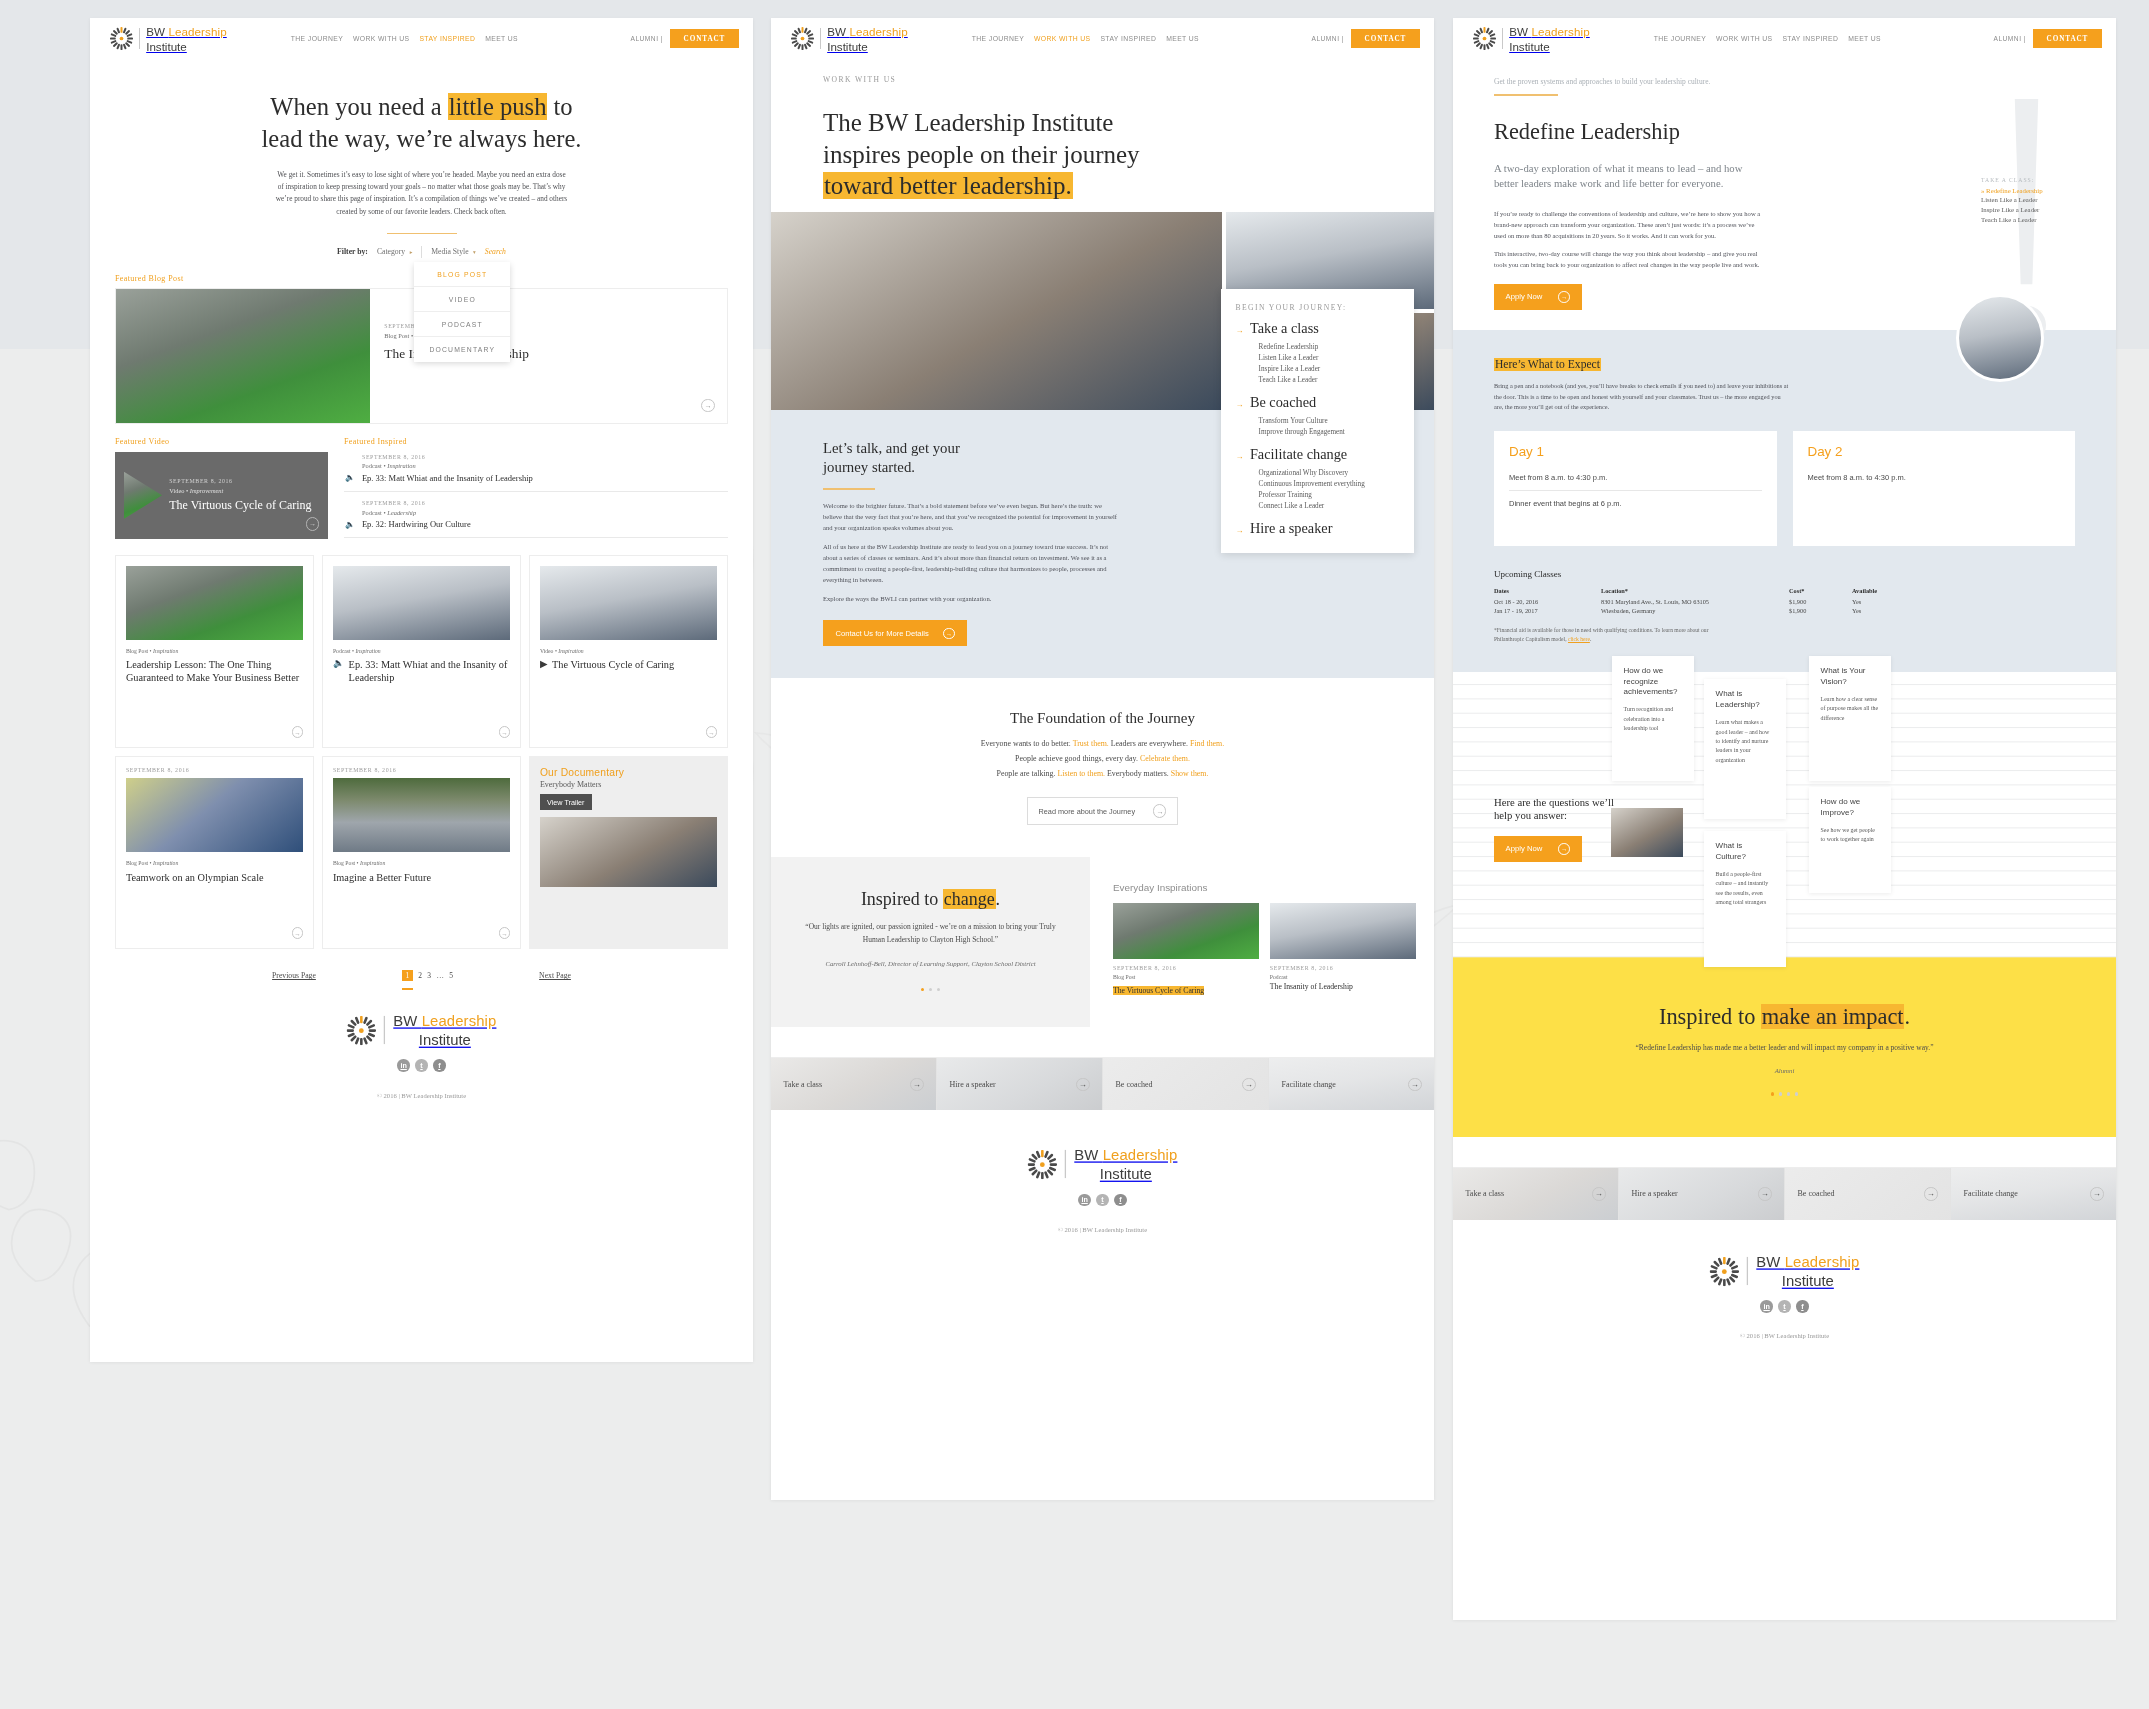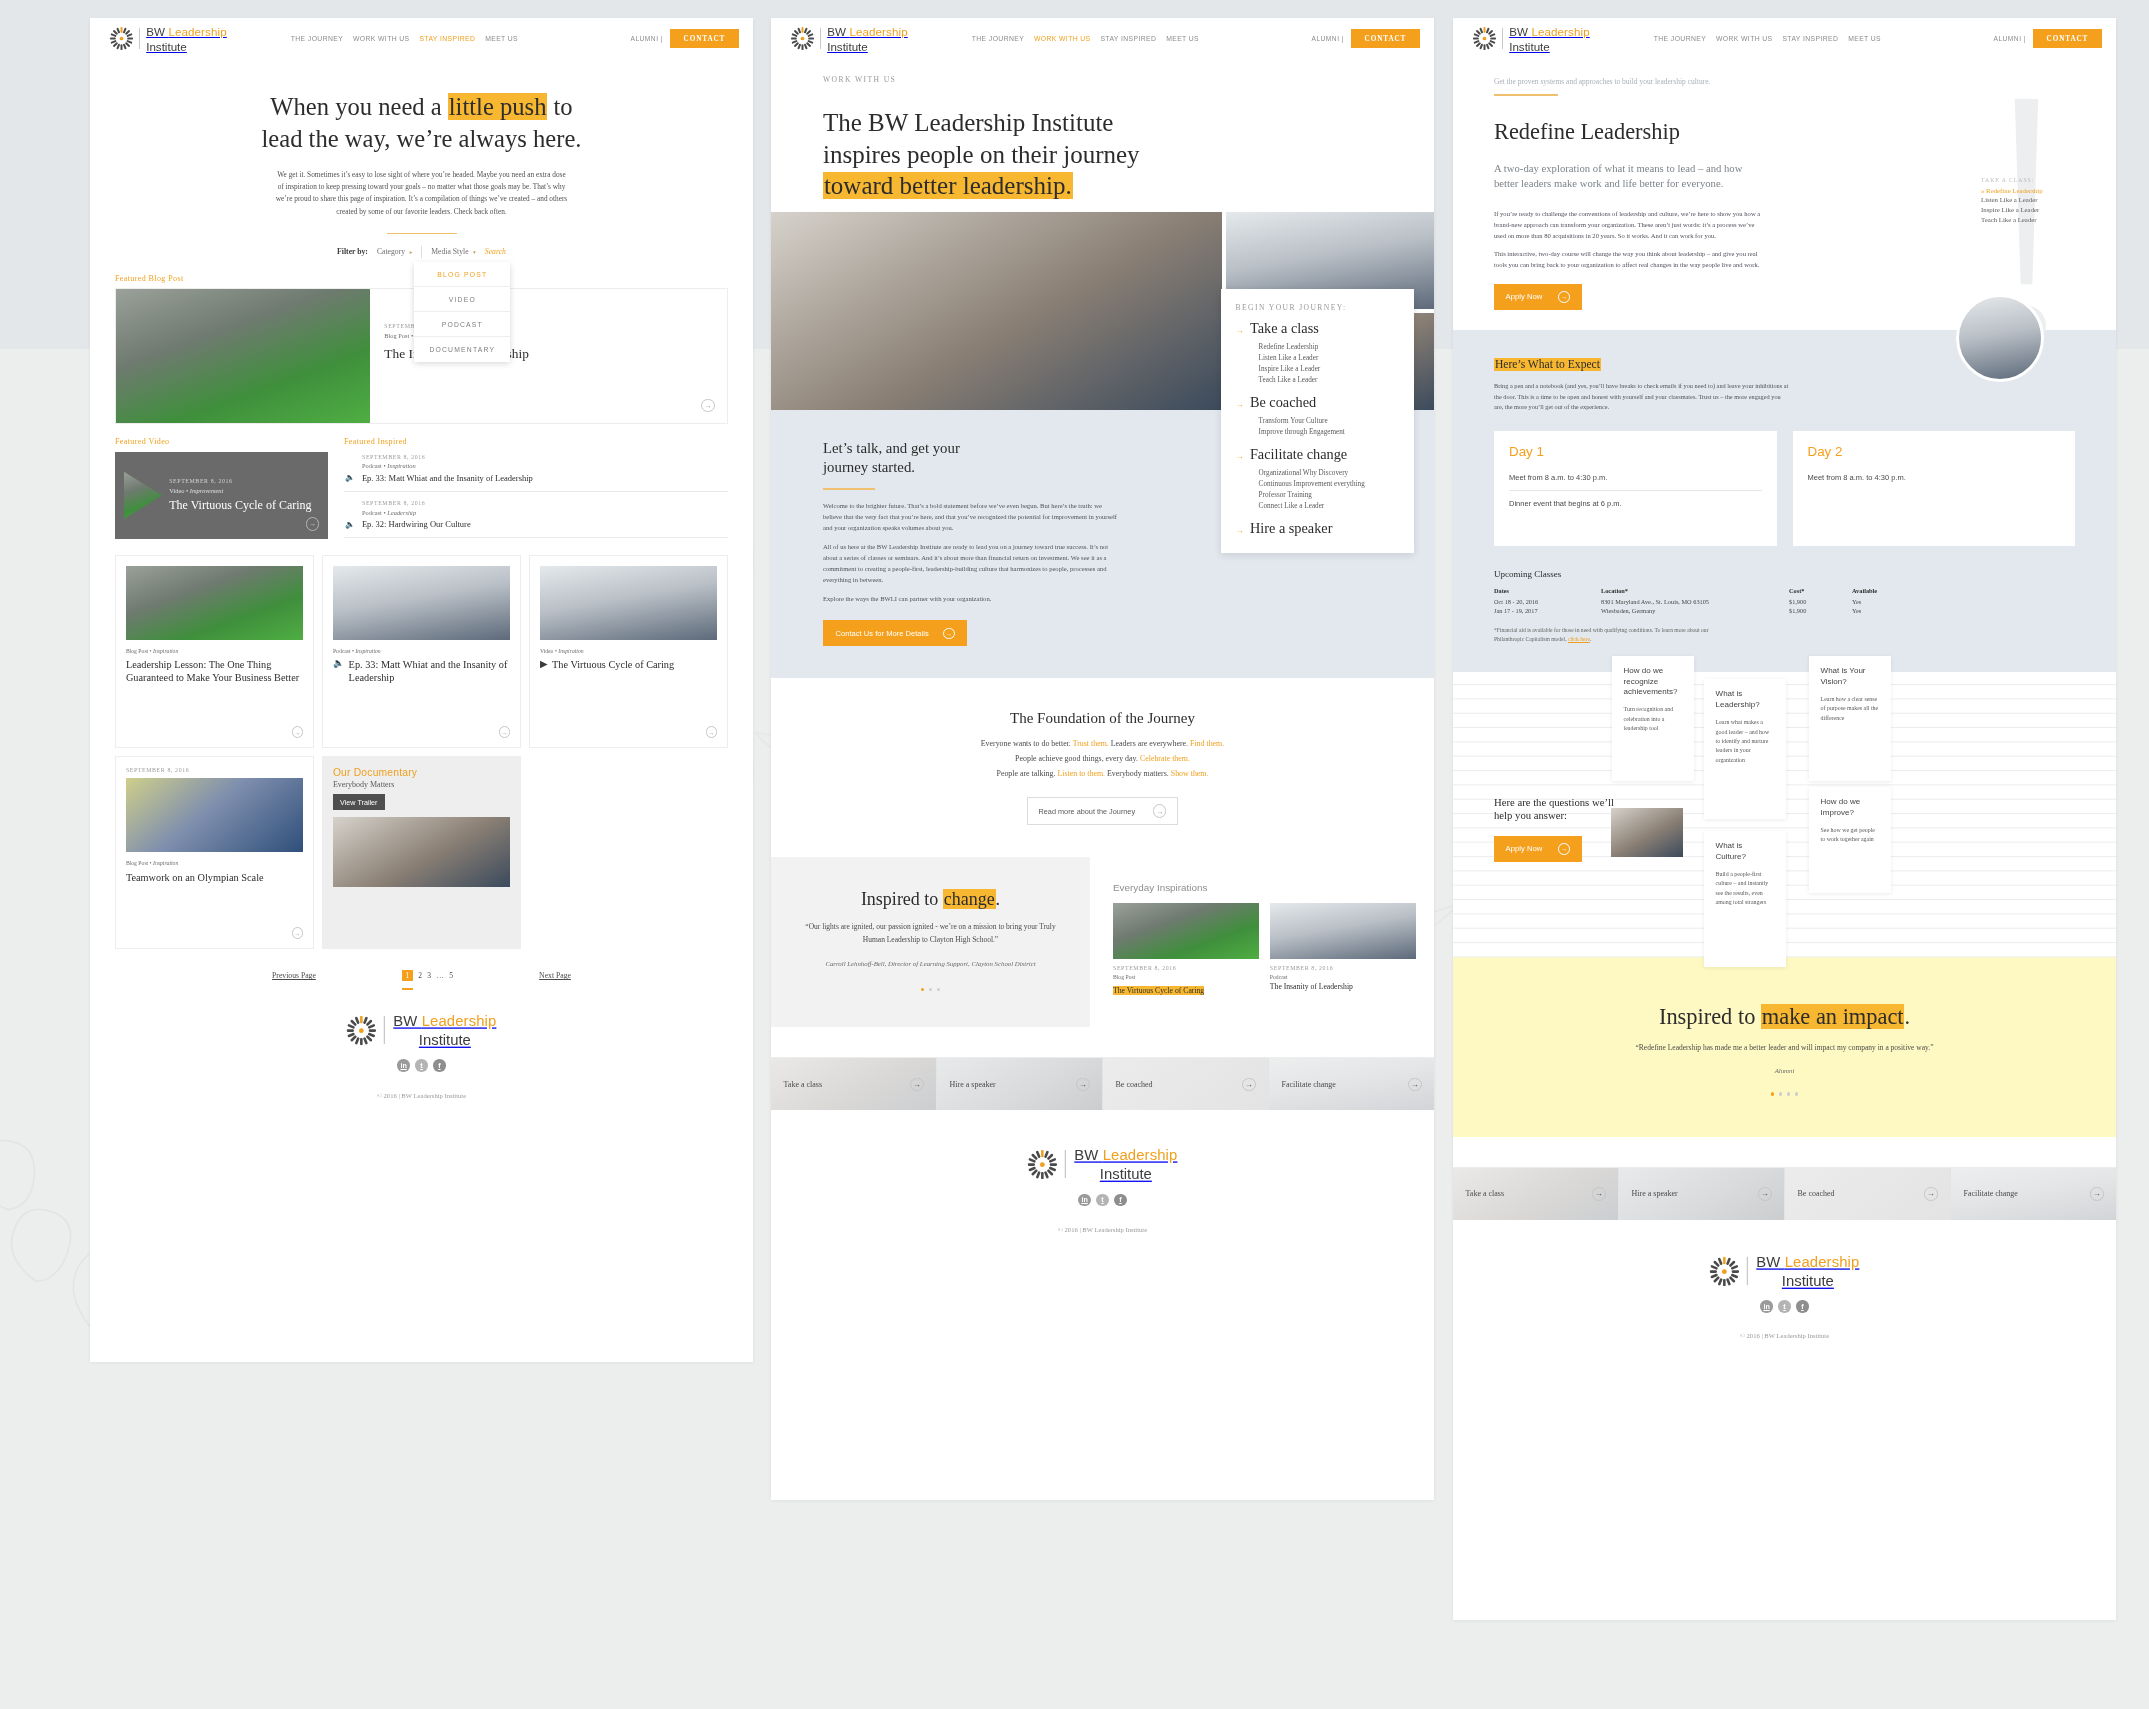--- a/index.html
+++ b/index.html
@@ -341,21 +341,21 @@
   .p3-questions { position: relative; padding: 25px 41px 9px; min-height: 269px; }
   .lined { position: absolute; inset: 0; z-index: 0; }
   .q-left { position: relative; z-index: 2; width: 134px; padding-top: 99px; }
   .q-left h3 { font-size: 10.7px; line-height: 1.3; color: #2c2c2c; font-weight: normal; }
   .q-left .apply-btn { margin-top: 12.5px; }
   .qcard { position: absolute; background: #fff; box-shadow: 0 0.9px 4.5px rgba(0,0,0,.08); padding: 10.7px 11.6px; }
   .qcard h5 { font-family: "Liberation Sans", sans-serif; font-size: 8px; line-height: 1.3; color: #444; font-weight: normal; }
   .qcard p { font-size: 5.9px; line-height: 1.6; color: #5a5a5a; margin-top: 8px; }
   .q-photo { position: absolute; z-index: 4; width: 72px; height: 49px; }
 
-  .p3-quote { text-align: center; padding: 47px 0 0; background: #fef9c3; margin-top: 16px; padding-bottom: 41px; }
+  .p3-quote { text-align: center; padding: 47px 0 0; background: #fde047; margin-top: 16px; padding-bottom: 41px; }
   .p3-quote h2 { font-size: 22.4px; color: #2c2c2c; font-weight: normal; }
   .p3-quote .q { font-size: 7.5px; color: #4b4b4b; margin-top: 12.5px; line-height: 1.7; }
   .p3-quote .attr { font-size: 6.8px; font-style: italic; color: #6a6a6a; margin-top: 12.5px; }
 
   
   .ph { background: linear-gradient(135deg,#c8cdd2,#9ea6ad); }
   .ph.factory { background: linear-gradient(160deg,#9aa19a 0%,#6f7a70 35%,#3f8f3c 68%,#4fae42 100%); }
   .ph.classroom { background: linear-gradient(170deg,#e5e9ec 0%,#b9bfc6 45%,#5d6a7a 100%); }
   .ph.meeting { background: linear-gradient(150deg,#d6d2cb,#8a7f74 55%,#3b4a5c); }
   .ph.group { background: linear-gradient(180deg,#4e6b3d 0%,#7d8a6d 30%,#9fa6ac 60%,#6f7a86 100%); }
@@ -561,20 +561,27 @@
       <span class="arrow-circle">→</span>
     </div>
 
     <div class="gcard">
       <div class="date">SEPTEMBER 8, 2016</div>
       <div class="ph shop" style="margin-top:5.4px;"></div>
       <div class="cat"><span>Blog Post</span> • <i>Inspiration</i></div>
       <h4>Teamwork on an Olympian Scale</h4>
       <span class="arrow-circle">→</span>
     </div>
+    <div class="gcard">
+      <div class="date">SEPTEMBER 8, 2016</div>
+      <div class="ph group" style="margin-top:5.4px;"></div>
+      <div class="cat"><span>Blog Post</span> • <i>Inspiration</i></div>
+      <h4>Imagine a Better Future</h4>
+      <span class="arrow-circle">→</span>
+    </div>
     <div class="gcard doc">
       <div class="dt">Our Documentary</div>
       <div class="ds">Everybody Matters</div>
       <button class="trailer-btn">View Trailer</button>
       <div class="ph meeting"></div>
     </div>
   </div>
 
   <div class="pager">
     <a href="#">Previous Page</a>

